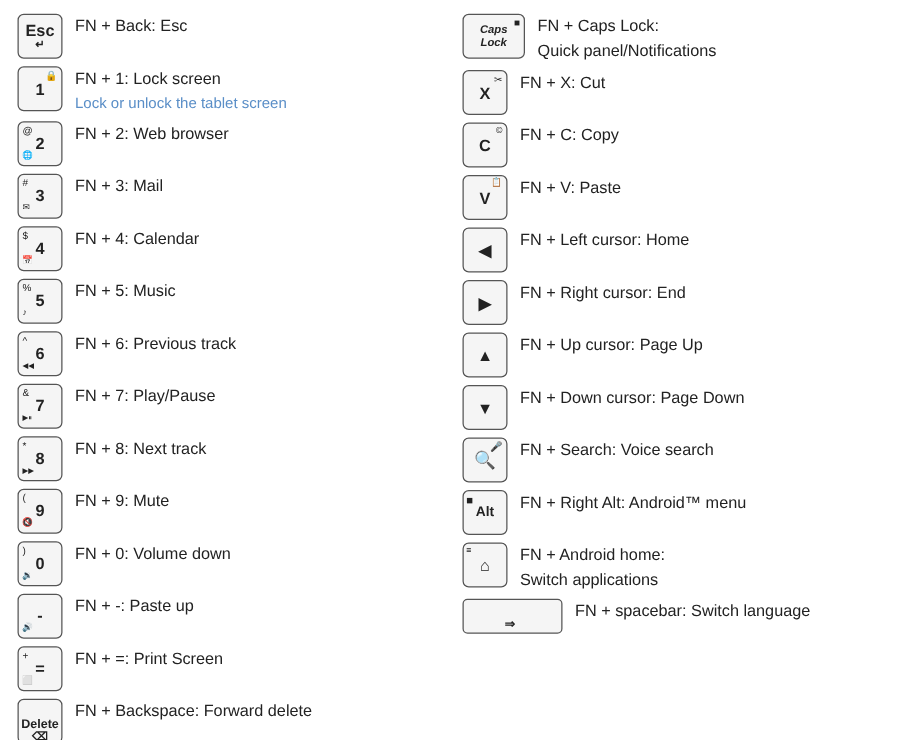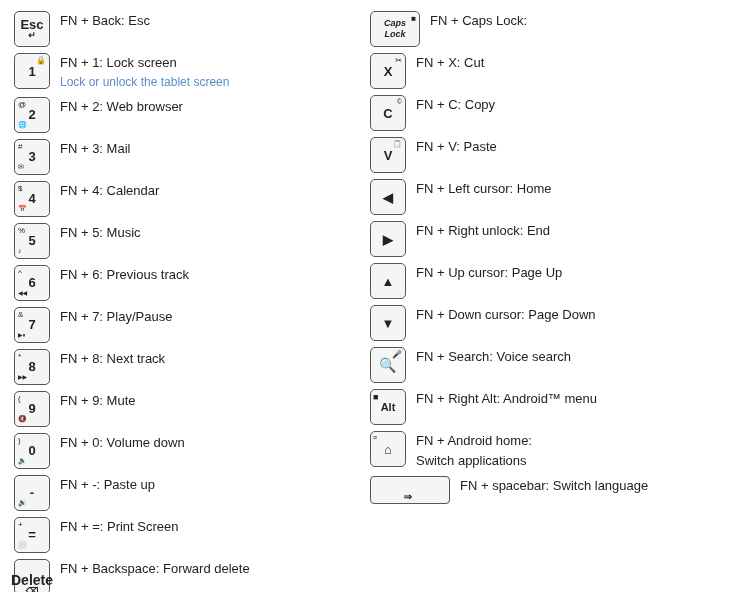--- a/index.html
+++ b/index.html
@@ -268,39 +268,40 @@
         <span class="main-char">=</span>
         <span class="bottom-left" style="font-size:7px">⬜</span>
       </div>
       <div class="shortcut-text">
         <span class="primary">FN + =: Print Screen</span>
       </div>
     </div>
 
     <div class="shortcut-row">
       <div class="key-box key-delete">
-        <span class="main-char" style="font-size:14px;margin-top:16px;">Delete</span>
+        <span class="main-char" style="font-size:10px;margin-top:16px;">Delete</span>
         <span class="sub-icon">⌫</span>
       </div>
       <div class="shortcut-text">
         <span class="primary">FN + Backspace: Forward delete</span>
       </div>
     </div>
 
   </div>
 
   <div class="col">
 
     <div class="shortcut-row">
       <div class="key-box key-box-caps">
         <span class="top-right">■</span>
         <span style="font-size:9px;font-weight:bold;line-height:1.2;font-style:italic;">Caps<br>Lock</span>
       </div>
       <div class="shortcut-text">
         <span class="primary">FN + Caps Lock:</span>
+        <span style="font-size:13px;color:#222;">Quick panel/Notifications</span>
       </div>
     </div>
 
     <div class="shortcut-row">
       <div class="key-box">
         <span class="top-right" style="font-size:8px;">✂</span>
         <span class="main-char">X</span>
       </div>
       <div class="shortcut-text">
         <span class="primary">FN + X: Cut</span>
@@ -334,21 +335,21 @@
       <div class="shortcut-text">
         <span class="primary">FN + Left cursor: Home</span>
       </div>
     </div>
 
     <div class="shortcut-row">
       <div class="key-box key-arrow">
         <span class="main-char">▶</span>
       </div>
       <div class="shortcut-text">
-        <span class="primary">FN + Right unlock: End</span>
+        <span class="primary">FN + Right cursor: End</span>
       </div>
     </div>
 
     <div class="shortcut-row">
       <div class="key-box key-arrow">
         <span class="main-char">▲</span>
       </div>
       <div class="shortcut-text">
         <span class="primary">FN + Up cursor: Page Up</span>
       </div>

